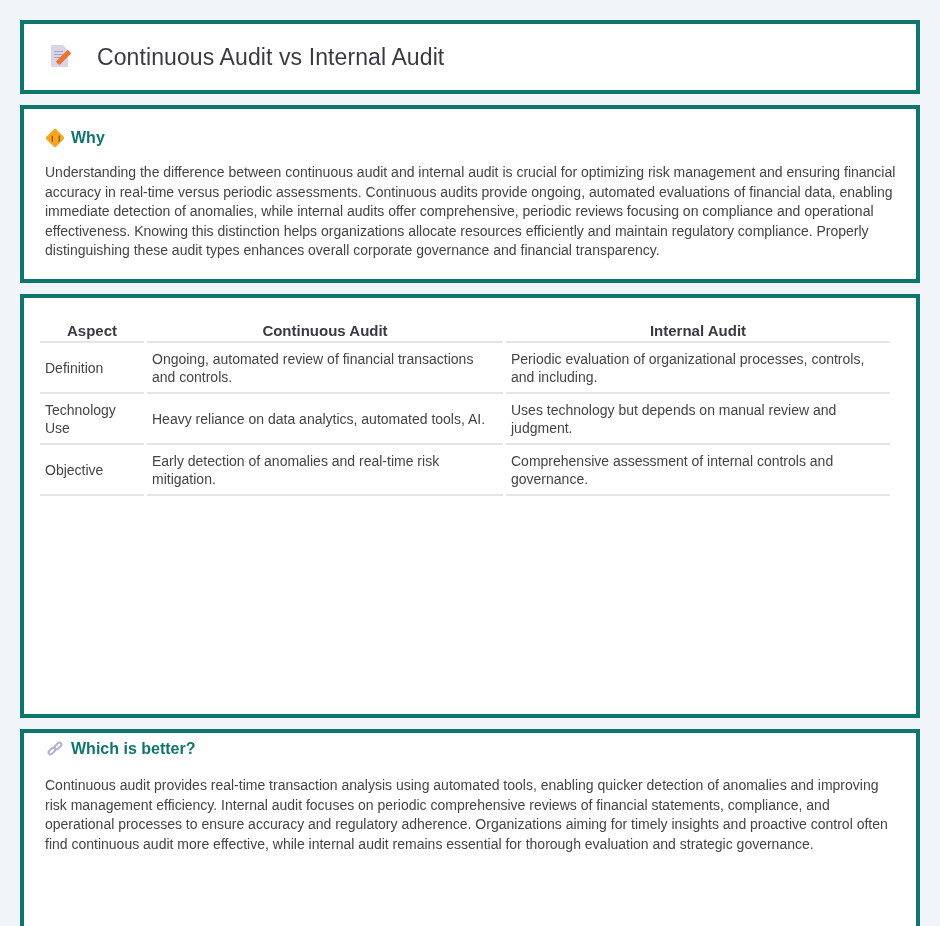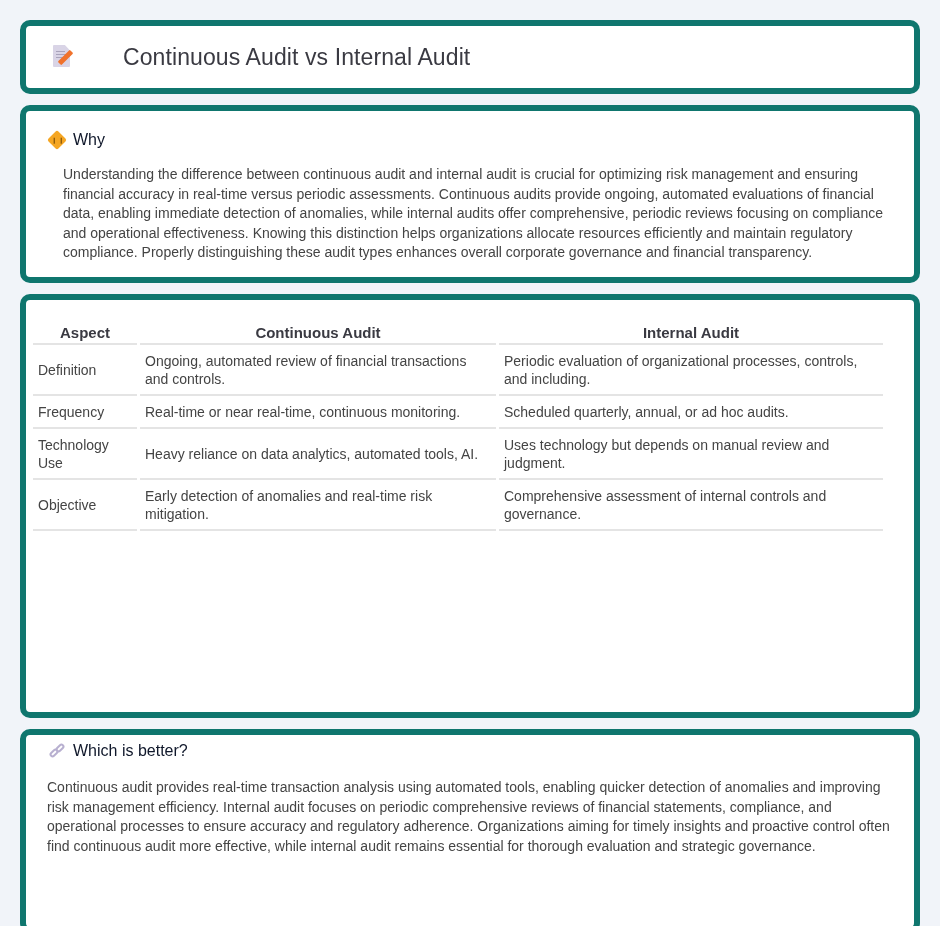--- a/index.html
+++ b/index.html
@@ -9,24 +9,23 @@
       background: #f1f4f9;
       font-family: "Liberation Sans", "DejaVu Sans", sans-serif;
       color: #333;
       overflow: hidden;
     }
     .page {
       padding: 20px 20px 20px 20px;
     }
     .card {
       background: #fff;
-      border: 6px solid #0f766e;
-      border-radius: 10px;
+      border: 4px solid #0f766e;
+      border-radius: 0;
       margin-bottom: 11px;
-      gap: 24px;
     }
     .title-card {
       height: 74px;
       display: flex;
       align-items: center;
       padding-left: 26px;
     }
     .title-icon {
       width: 22px;
       height: 24px;
@@ -95,32 +94,32 @@
       position: absolute;
       width: 10px; height: 6px;
       border: 2px solid #b8b0d0;
       border-radius: 4px;
       transform: rotate(-45deg);
     }
     .link-icon span:first-child { left: 0; top: 6px; }
     .link-icon span:last-child { left: 6px; top: 1px; }
     .section-title {
       font-size: 16px;
-      font-weight: normal;
-      color: #0f172a;
+      font-weight: bold;
+      color: #0f766e;
     }
     .section-body {
       font-size: 14px;
       line-height: 19.6px;
       color: #444;
     }
     .why-card { height: 178px; }
-    .why-card .section-body { margin-top: 0; margin-left: 16px; }
+    .why-card .section-body { margin-top: 0; }
     .table-card {
-      padding: 19px 21px 20px 7px;
+      padding: 19px 21px 20px 16px;
       height: 424px;
     }
     table.compare {
       width: 856px;
       border-collapse: separate;
       border-spacing: 3px 0;
       margin-left: -3px;
       font-size: 14px;
       color: #444;
     }
@@ -177,25 +176,20 @@
           <th>Internal Audit</th>
         </tr>
       </thead>
       <tbody>
         <tr>
           <td class="aspect">Definition</td>
           <td class="cont">Ongoing, automated review of financial transactions and controls.</td>
           <td>Periodic evaluation of organizational processes, controls, and including.</td>
         </tr>
         <tr>
-          <td class="aspect">Frequency</td>
-          <td class="cont">Real-time or near real-time, continuous monitoring.</td>
-          <td>Scheduled quarterly, annual, or ad hoc audits.</td>
-        </tr>
-        <tr>
           <td class="aspect">Technology Use</td>
           <td class="cont">Heavy reliance on data analytics, automated tools, AI.</td>
           <td>Uses technology but depends on manual review and judgment.</td>
         </tr>
         <tr>
           <td class="aspect">Objective</td>
           <td class="cont">Early detection of anomalies and real-time risk mitigation.</td>
           <td>Comprehensive assessment of internal controls and governance.</td>
         </tr>
       </tbody>

